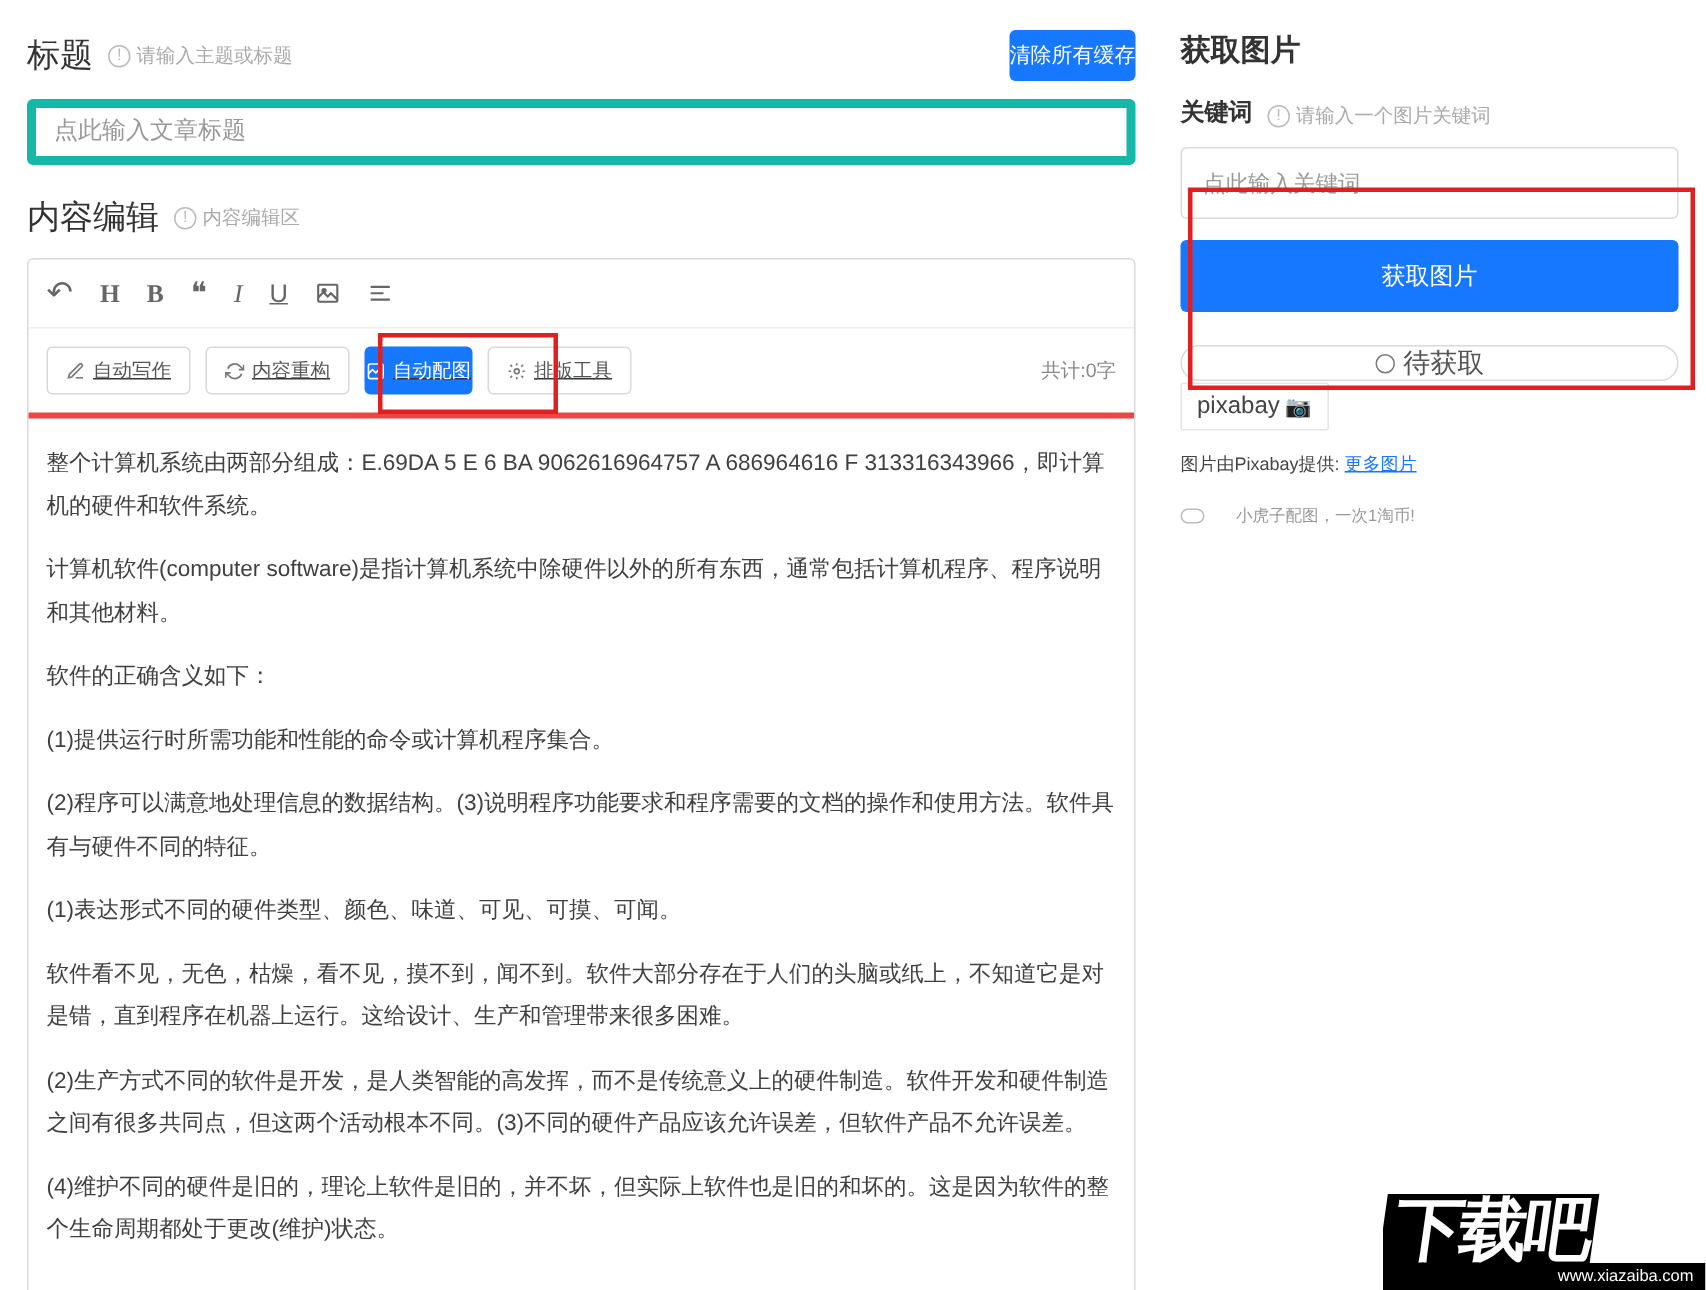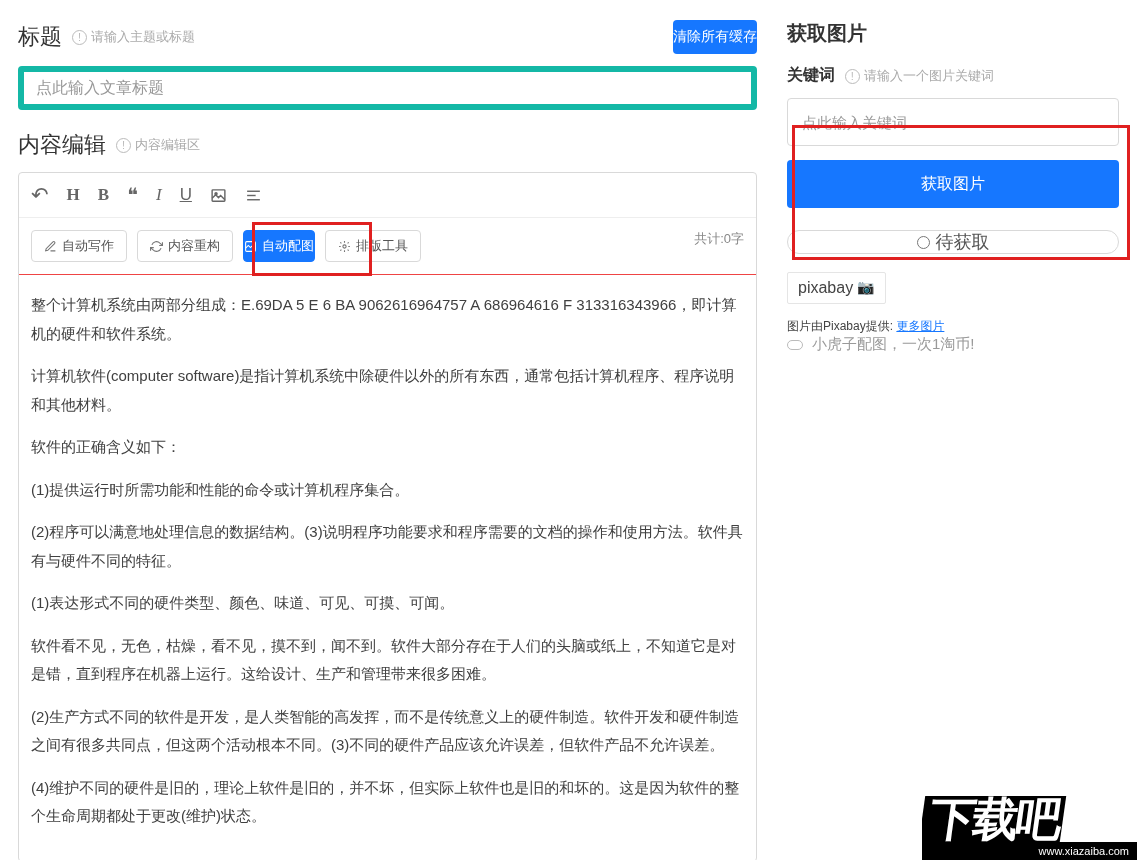--- a/index.html
+++ b/index.html
@@ -23,21 +23,21 @@
 .content-edit-header { margin-top: 20px; margin-bottom: 12px; display: flex; align-items: center; }
 
 .editor-box { border: 1px solid #d9d9d9; border-radius: 4px; }
 .toolbar { display: flex; align-items: center; padding: 10px 12px; border-bottom: 1px solid #eee; gap: 18px; position: relative; }
 .tb-icon { color: #666; font-size: 17px; cursor: pointer; display: inline-flex; align-items: center; justify-content: center; }
 .tb-icon.big { font-size: 21px; }
 .tb-icon.bold { font-weight: bold; font-family: Georgia, serif; }
 .tb-icon.italic { font-style: italic; font-family: Georgia, serif; }
 .tb-quote { font-family: Georgia, serif; font-size: 20px; }
 
-.action-row { display: flex; padding: 12px; gap: 10px; border-bottom: 1px solid #ef4444; position: relative; }
+.action-row { display: flex; align-items: center; padding: 12px; gap: 10px; border-bottom: 4px solid #ef4444; position: relative; text-decoration: underline; }
 .btn-outline { background: #fff; border: 1px solid #d9d9d9; border-radius: 4px; padding: 6px 12px; font-size: 13px; color: #555; cursor: pointer; display: inline-flex; align-items: center; gap: 5px; }
 .btn-active { background: #1677ff; border: 1px solid #1677ff; border-radius: 4px; padding: 6px 0; font-size: 13px; color: #fff; cursor: pointer; display: inline-flex; align-items: center; gap: 5px; }
 .count { color: #888; font-size: 13px; position: absolute; right: 12px; }
 
 .highlight-red { position: absolute; border: 3px solid #e02020; pointer-events: none; }
 .hl-peitu { left: 252px; top: 222px; width: 120px; height: 54px; }
 .hl-right { left: 792px; top: 125px; width: 338px; height: 135px; }
 
 .editor-content { padding: 16px 12px; font-size: 15px; line-height: 1.9; color: #404040; }
 .editor-content p { margin-bottom: 14px; }
@@ -45,27 +45,27 @@
 .right .section-header { margin-bottom: 18px; }
 .right-title { font-size: 20px; font-weight: bold; }
 .keyword-label { font-size: 16px; font-weight: bold; margin-right: 6px; }
 .keyword-hint { font-size: 13px; color: #aaa; display: inline-flex; align-items: center; gap: 4px; }
 .keyword-input { width: 100%; height: 48px; border: 1px solid #d9d9d9; border-radius: 4px; padding: 0 14px; font-size: 15px; margin-top: 12px; margin-bottom: 14px; }
 .keyword-input::placeholder { color: #999; }
 
 .pending-box { border: 1px solid #d9d9d9; border-radius: 12px; height: 24px; display: flex; align-items: center; justify-content: center; color: #555; margin-top: 22px; font-size: 18px; gap: 6px; }
 .circle-empty { width: 13px; height: 13px; border: 1.5px solid #777; border-radius: 50%; }
 
-.pixabay-logo { margin-top: 18px; border: 1px solid #e5e5e5; display: inline-flex; padding: 6px 10px; border-radius: 2px; font-family: Arial; font-size: 16px; color: #444; gap: 4px; }
+.pixabay-logo { margin-top: 1px; border: 1px solid #e5e5e5; display: inline-flex; align-items: center; padding: 6px 10px; border-radius: 2px; font-family: Arial; font-size: 16px; color: #444; gap: 4px; }
 .pixabay-cam { font-size: 14px; }
 
 .img-credit { margin-top: 14px; font-size: 12px; color: #444; }
 .img-credit a { color: #1677ff; text-decoration: underline; }
 
-.taobao-note { font-size: 15px; color: #999; display: flex; align-items: center; gap: 9px; }
+.taobao-note { margin-top: 18px; font-size: 11px; color: #999; display: flex; align-items: center; gap: 21px; }
 .cloud-icon { width: 16px; height: 10px; border: 1.5px solid #bbb; border-radius: 8px 8px 8px 8px; position: relative; }
 
 .watermark-area { position: fixed; right: 0; bottom: 0; width: 215px; overflow: hidden; pointer-events: none; }
 .wm-big { background: #000; color: #fff; font-size: 46px; font-weight: 900; padding: 0 4px 0 8px; line-height: 1; display: inline-block; transform: skewX(-8deg); letter-spacing: -3px; }
 .wm-url { background: #000; color: #fff; font-size: 11px; padding: 3px 8px; text-align: right; }
 
 svg.icon { width: 17px; height: 17px; }
 </style>
 </head>
 <body>

